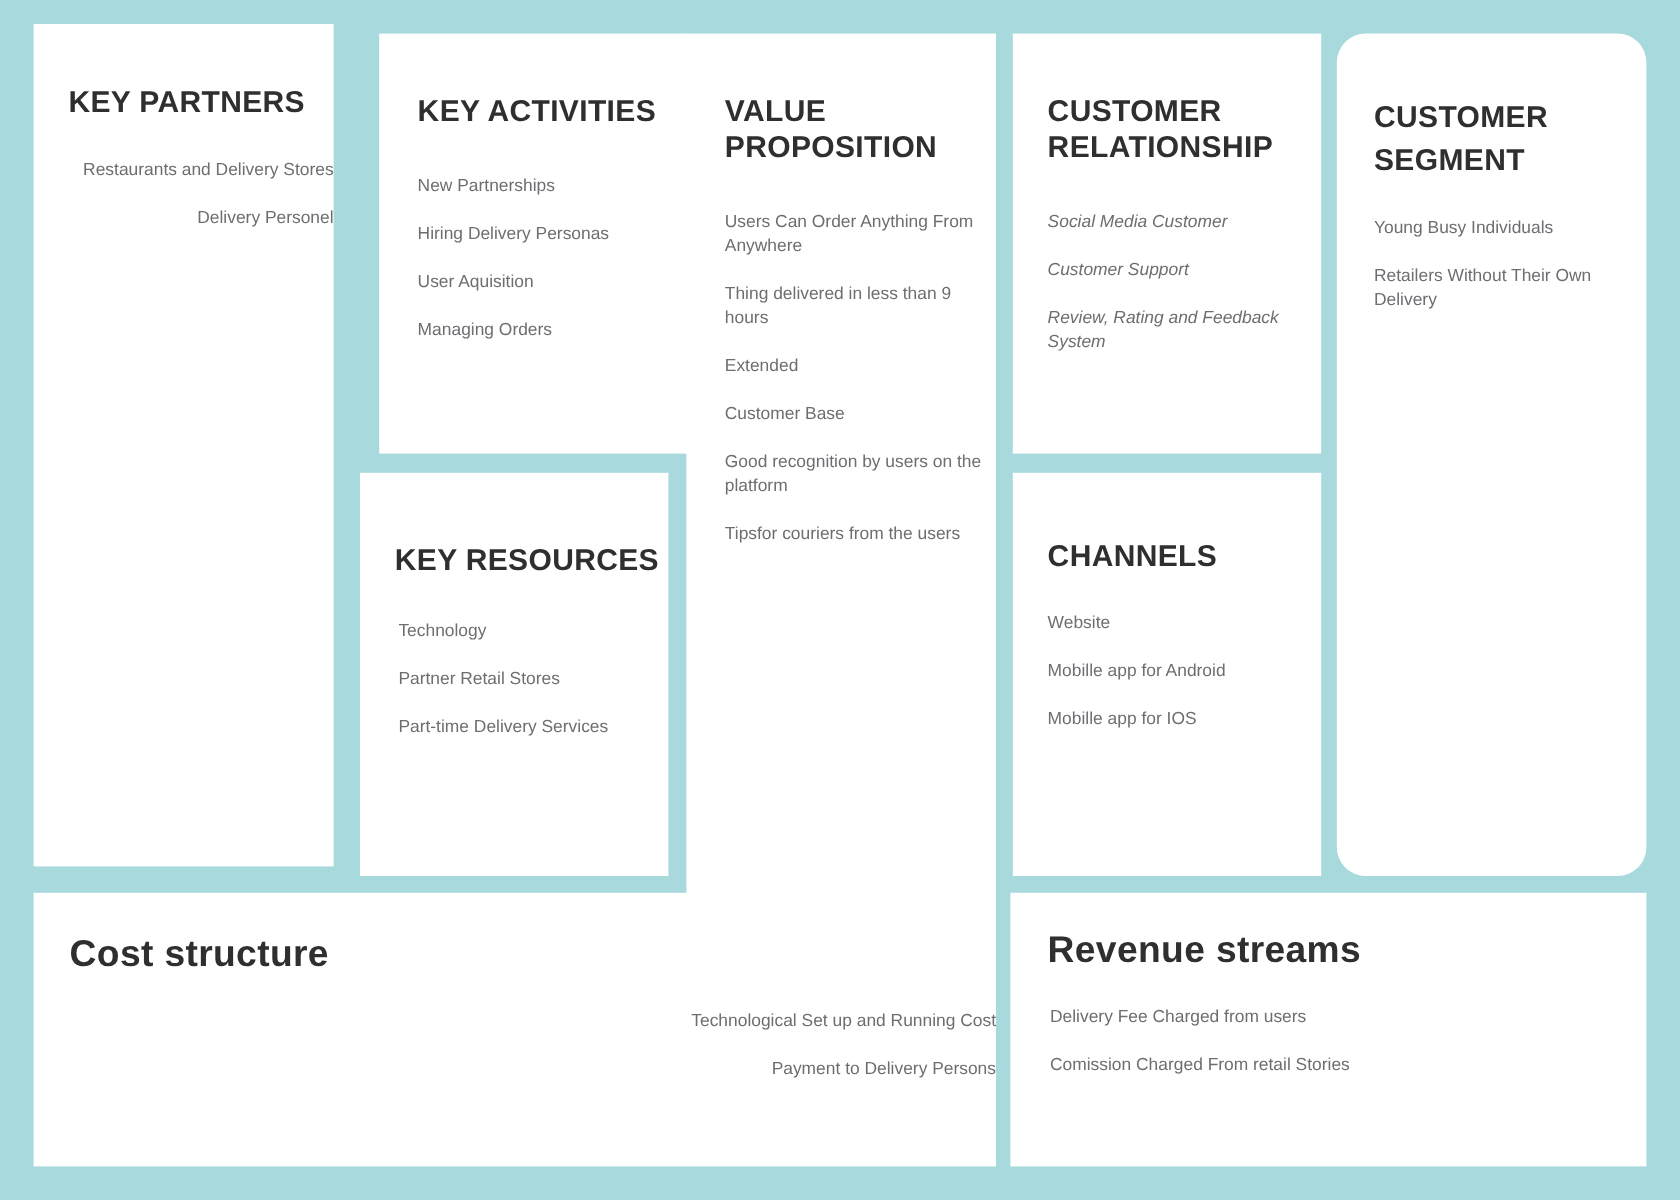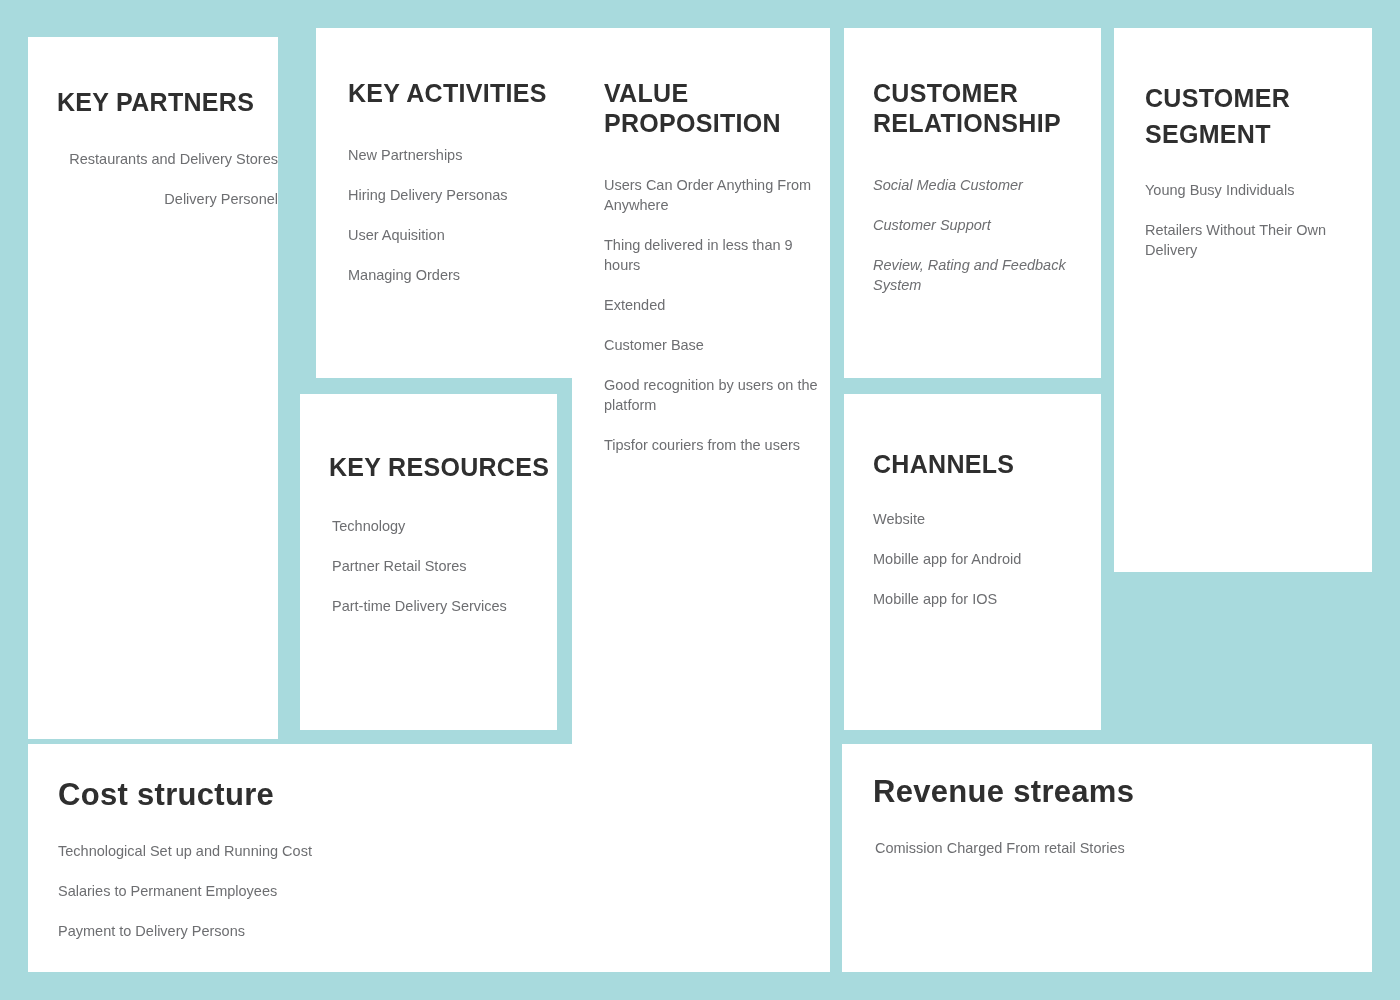--- a/index.html
+++ b/index.html
@@ -52,21 +52,21 @@
   .items li {
     color: #6d6e71;
     font-size: 14.5px;
     line-height: 20px;
   }
 
   
 
   
   #card-key-partners {
-    left: 28px;  top: 37px;
+    left: 28px;  top: 20px;
     width: 250px; height: 702px;
   }
   #card-key-partners .heading { margin: 50px 0 0 29px; }
   #card-key-partners .items { margin: 32px 0 0 29px; text-align: right; }
   #card-key-partners .items li { margin-bottom: 20px; }
 
   
   #card-key-activities {
     left: 316px; top: 28px;
     width: 257px; height: 350px;
@@ -107,34 +107,34 @@
     left: 844px; top: 394px;
     width: 257px; height: 336px;
   }
   #card-channels .heading { margin: 55px 0 0 29px; }
   #card-channels .items { margin: 30px 0 0 29px; }
   #card-channels .items li { margin-bottom: 20px; }
 
   
   #card-customer-segment {
     left: 1114px; top: 28px;
-    width: 258px; height: 544px;
+    width: 258px; height: 702px; border-radius: 24px;
   }
   #card-customer-segment .heading { margin: 52px 0 0 31px; line-height: 36px; }
   #card-customer-segment .items { margin: 28px 0 0 31px; }
   #card-customer-segment .items li { margin-bottom: 20px; }
 
   
 
   #card-cost-structure {
     left: 28px; top: 744px;
     width: 802px; height: 228px;
   }
   #card-cost-structure .heading { margin: 33px 0 0 30px; }
-  #card-cost-structure .items { margin: 28px 0 0 30px; }
+  #card-cost-structure .items { margin: 28px 0 0 30px; text-align: right; }
   #card-cost-structure .items li { margin-bottom: 20px; }
 
   #card-revenue-streams {
     left: 842px; top: 744px;
     width: 530px; height: 228px;
   }
   #card-revenue-streams .heading { margin: 30px 0 0 31px; }
   #card-revenue-streams .items { margin: 28px 0 0 33px; }
   #card-revenue-streams .items li { margin-bottom: 20px; }
 </style>
@@ -205,25 +205,25 @@
     <ul class="items">
       <li>Young Busy Individuals</li>
       <li>Retailers Without Their Own Delivery</li>
     </ul>
   </div>
 
   <div class="card" id="card-cost-structure">
     <h2 class="heading heading-big">Cost structure</h2>
     <ul class="items">
       <li>Technological Set up and Running Cost</li>
-      <li>Salaries to Permanent Employees</li>
       <li>Payment to Delivery Persons</li>
     </ul>
   </div>
 
   <div class="card" id="card-revenue-streams">
     <h2 class="heading heading-big">Revenue streams</h2>
     <ul class="items">
+      <li>Delivery Fee Charged from users</li>
       <li>Comission Charged From retail Stories</li>
     </ul>
   </div>
 
 </div>
 
 </body></html>

